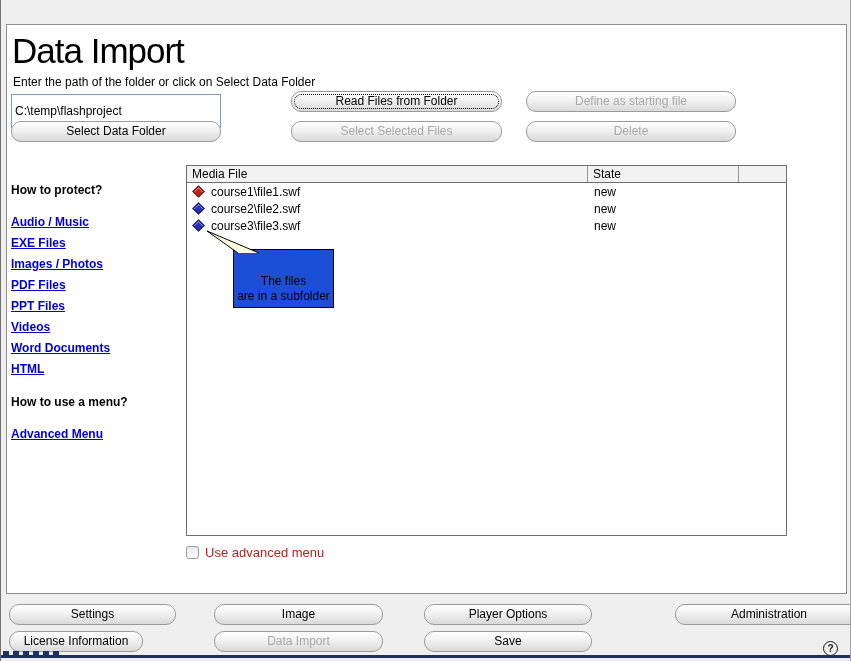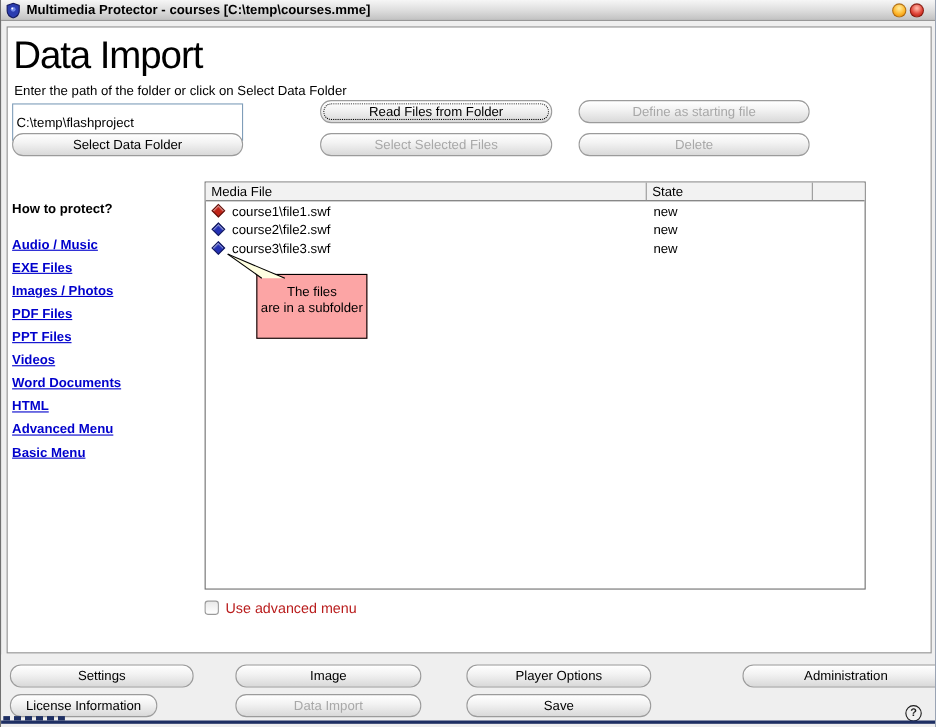--- a/index.html
+++ b/index.html
@@ -70,22 +70,22 @@
   .trow .cell-state { width:151px; padding-left:6px; }
   .diamond {
     width:9px; height:9px; transform:rotate(45deg);
     border:1px solid rgba(0,0,0,.5); margin:0 8px 0 4px; flex:none;
     box-shadow:inset 1px 1px 1px rgba(255,255,255,.5);
   }
 
   
   #tooltip-box {
     position:absolute; left:226px; top:224px; width:101px; height:59px;
-    background:#fca5a5; border:1px solid #000; font-size:12px; color:#000;
-    text-align:center; padding-top:8px; line-height:15px; z-index:3;
+    background:#1d4ed8; border:1px solid #000; font-size:12px; color:#000;
+    text-align:center; padding-top:24px; line-height:15px; z-index:3;
   }
   #tooltip-tail { position:absolute; left:183px; top:199px; width:90px; height:40px; z-index:4; }
 
   
   #adv-check-row { position:absolute; left:179px; top:520px; display:flex; align-items:center; }
   .checkbox {
     width:13px; height:13px; border:1px solid #9a9a9a; border-radius:3px;
     background:linear-gradient(180deg,#e9e9e9,#ffffff); margin-right:6px; cursor:pointer;
   }
   .checkbox-label { font-size:13px; color:#b91c1c; }
@@ -101,30 +101,20 @@
   #clipped-fragment {
     position:absolute; left:2px; top:651px; width:56px; height:4px;
     background:repeating-linear-gradient(90deg,#1e2f63 0 6px, transparent 6px 10px);
   }
 </style>
 </head>
 <body>
 
 <div id="window">
 
-  <div id="titlebar">
-    <svg class="app-icon" viewBox="0 0 14 15">
-      <path d="M7 1 L12.5 3 V8 C12.5 11.2 10 13.3 7 14.3 C4 13.3 1.5 11.2 1.5 8 V3 Z" fill="#2b3db0" stroke="#141a5e" stroke-width="1"></path>
-      <circle cx="7" cy="6.5" r="2.2" fill="#6f86e8"></circle>
-      <circle cx="6.2" cy="5.7" r="0.9" fill="#ffffff"></circle>
-    </svg>
-    <span class="title-text">Multimedia Protector - courses [C:\temp\courses.mme]</span>
-    <span class="win-btn minimize"></span>
-    <span class="win-btn close"></span>
-  </div>
 
   <div id="panel">
     <div class="page-title">Data Import</div>
     <div class="page-subtitle">Enter the path of the folder or click on Select Data Folder</div>
 
     <input class="path-input" type="text" value="C:\temp\flashproject" style="">
 
     <button class="btn focused" style="left:284px; top:66px; width:211px;">Read Files from Folder</button>
     <button class="btn" style="left:4px; top:96px; width:210px;">Select Data Folder</button>
     <button class="btn disabled" style="left:519px; top:66px; width:210px;">Define as starting file</button>
@@ -134,22 +124,22 @@
     <div id="sidebar">
       <div class="side-heading">How to protect?</div>
       <a class="side-link">Audio / Music</a>
       <a class="side-link">EXE Files</a>
       <a class="side-link">Images / Photos</a>
       <a class="side-link">PDF Files</a>
       <a class="side-link">PPT Files</a>
       <a class="side-link">Videos</a>
       <a class="side-link">Word Documents</a>
       <a class="side-link">HTML</a>
+      <div class="side-heading second">How to use a menu?</div>
       <a class="side-link">Advanced Menu</a>
-      <a class="side-link">Basic Menu</a>
     </div>
 
     <div id="file-table">
       <div class="thead">
         <div class="hcell c1">Media File</div>
         <div class="hcell c2">State</div>
         <div class="hcell c3"></div>
       </div>
       <div class="trow">
         <div class="cell-file">

